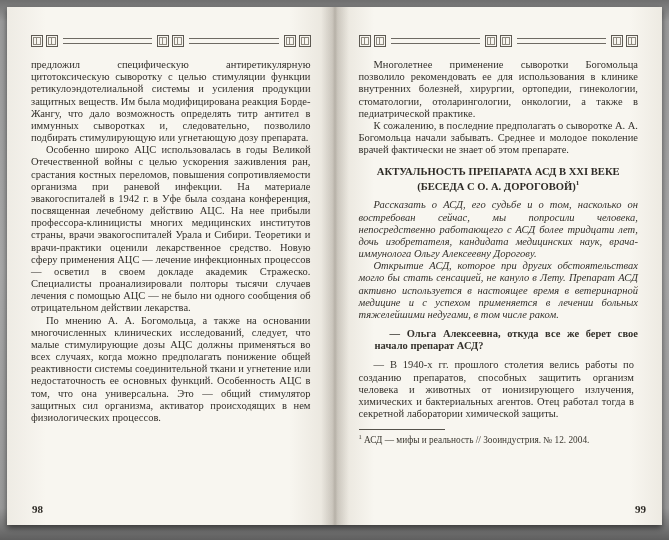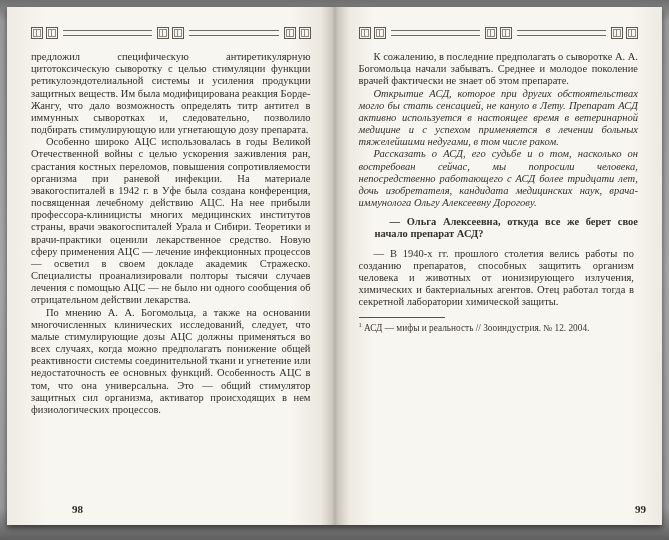--- a/index.html
+++ b/index.html
@@ -14,21 +14,21 @@
     background:linear-gradient(#6f6f6f 0%, #9b9b9b 4%, #a8a8a8 50%, #9a9a9a 94%, #5f5f5f 100%);
   }
   .book{
     position:absolute;left:7px;right:7px;top:7px;bottom:15px;
     background:#f6f4ee;
     display:flex;
     box-shadow:0 3px 6px rgba(0,0,0,.55), inset 0 0 10px rgba(0,0,0,.12);
   }
   .page{
     flex:1;position:relative;
-    padding:18px 24px 26px 24px;
+    padding:26px 24px 26px 24px;
     font-size:10.5px;line-height:1.16;color:#33302b;
     overflow:hidden;
   }
   .page.left{background:linear-gradient(to right,#eeebe4 0%,#f8f6f0 12%,#f8f6f0 86%,#e6e2d9 100%);}
   .page.right{background:linear-gradient(to right,#e6e2d9 0%,#f8f6f0 12%,#f8f6f0 90%,#edeae2 100%);}
   .gutter{
     position:absolute;top:0;bottom:0;left:calc(50% - 14px);width:28px;
     background:linear-gradient(to right, rgba(0,0,0,0) 0%, rgba(60,50,40,.16) 40%, rgba(60,50,40,.28) 50%, rgba(60,50,40,.16) 60%, rgba(0,0,0,0) 100%);
     pointer-events:none;
   }
@@ -57,21 +57,21 @@
   p.lede{margin:0;text-indent:15px;text-align:justify;font-style:italic;}
   p.question{margin:7px 0 0 16px;text-indent:15px;text-align:justify;font-weight:bold;}
   p.answer{margin:7px 4px 0 0;}
   .footnote{margin-top:9px;font-size:9.3px;color:#3a372f;}
   .foot-rule{width:86px;border-top:1px solid #55524b;margin-bottom:3px;}
   .footnote p{margin:0;}
   .footnote sup{font-size:6.5px;}
   .pagenum{
     position:absolute;bottom:9px;font-weight:bold;font-size:11px;color:#2e2b26;
   }
-  .pn-left{left:25px;margin-left:40px;}
+  .pn-left{left:25px;}
   .pn-right{right:16px;}
 </style>
 </head>
 <body>
 
 <div class="scan">
   <div class="book">
 
     <div class="page left">
       <div class="orn-row">
@@ -109,25 +109,30 @@
             <b></b>
             <b></b>
           </span>
         <span class="orn-line"></span>
         <span class="knot">
             <b></b>
             <b></b>
           </span>
       </div>
 
+      <p class="body">Многолетнее применение сыворотки Богомольца позволило рекомендовать ее для использования в клинике внутренних болезней, хирургии, ортопедии, гинекологии, стоматологии, отоларингологии, онкологии, а также в педиатрической практике.</p>
       <p class="body">К сожалению, в последние предполагать о сыворотке А. А. Богомольца начали забывать. Среднее и молодое поколение врачей фактически не знает об этом препарате.</p>
 
+      <h2 class="heading">
+        <span>АКТУАЛЬНОСТЬ ПРЕПАРАТА АСД В XXI ВЕКЕ</span><br>
+        <span>(БЕСЕДА С О. А. ДОРОГОВОЙ)</span><sup>1</sup>
+      </h2>
 
+      <p class="lede">Рассказать о АСД, его судьбе и о том, насколько он востребован сейчас, мы попросили человека, непосредственно работающего с АСД более тридцати лет, дочь изобретателя, кандидата медицинских наук, врача-иммунолога Ольгу Алексеевну Дорогову.</p>
       <p class="lede">Открытие АСД, которое при других обстоятельствах могло бы стать сенсацией, не кануло в Лету. Препарат АСД активно используется в настоящее время в ветеринарной медицине и с успехом применяется в лечении больных тяжелейшими недугами, в том числе раком.</p>
-      <p class="lede">Рассказать о АСД, его судьбе и о том, насколько он востребован сейчас, мы попросили человека, непосредственно работающего с АСД более тридцати лет, дочь изобретателя, кандидата медицинских наук, врача-иммунолога Ольгу Алексеевну Дорогову.</p>
 
       <p class="question">— Ольга Алексеевна, откуда все же берет свое начало препарат АСД?</p>
       <p class="body answer">— В 1940-х гг. прошлого столетия велись работы по созданию препаратов, способных защитить организм человека и животных от ионизирующего излучения, химических и бактериальных агентов. Отец работал тогда в секретной лаборатории химической защиты.</p>
 
       <div class="footnote">
         <div class="foot-rule"></div>
         <p><sup>1</sup> <span>АСД — мифы и реальность // Зооиндустрия. № 12. 2004.</span></p>
       </div>
 
       <div class="pagenum pn-right">99</div>

